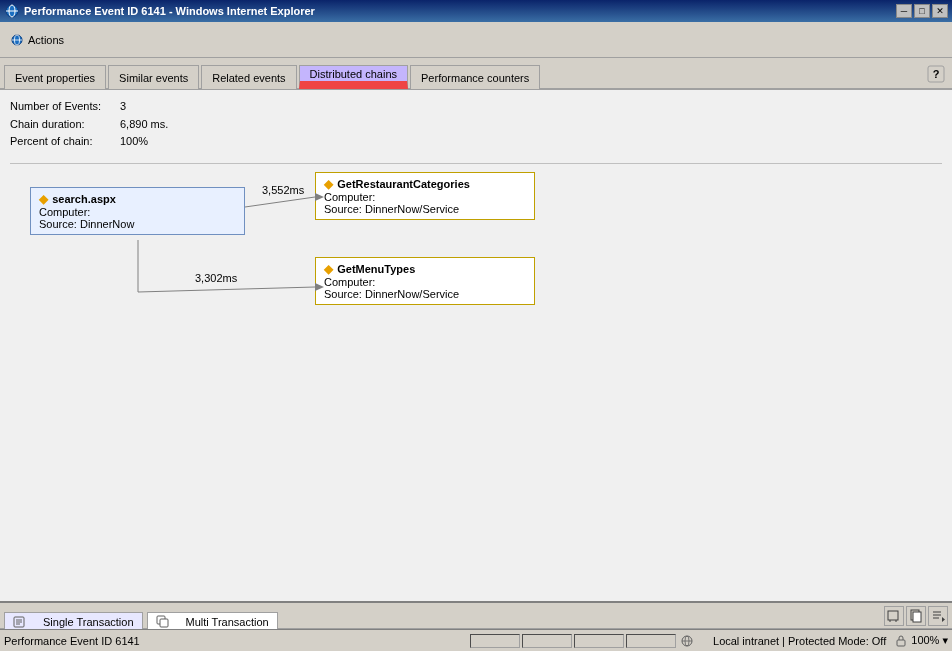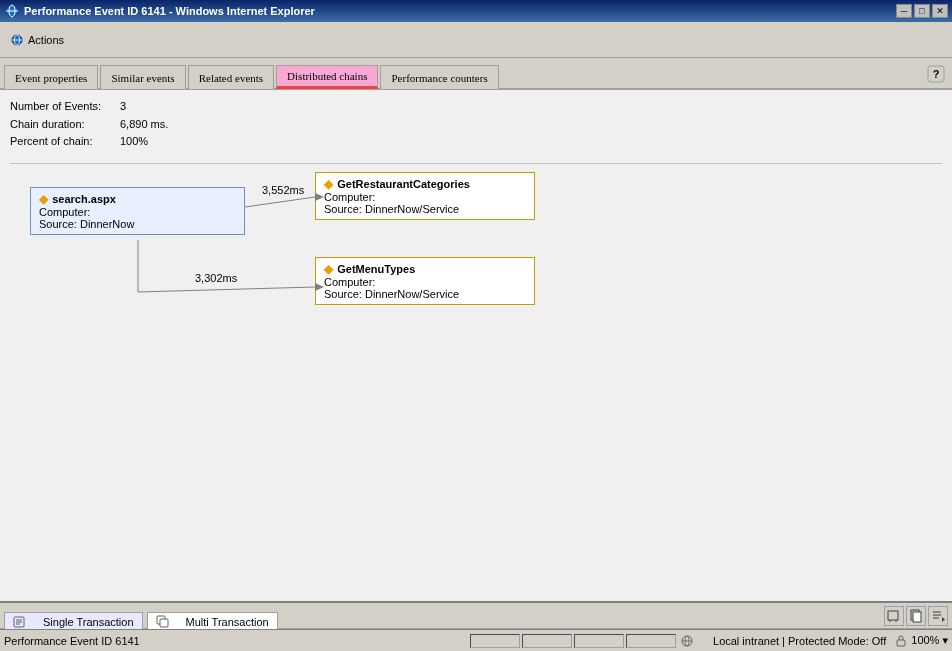--- a/index.html
+++ b/index.html
@@ -72,39 +72,38 @@
     }
 
     
     .tab-bar {
       background: #d4d0c8;
       display: flex;
       align-items: flex-end;
       padding: 4px 4px 0 4px;
       border-bottom: 2px solid #a0a0a0;
       height: 32px;
-      font-family: Liberation Serif, serif;
     }
     .tab {
       background: #d4d0c8;
       border: 1px solid #a0a0a0;
       border-bottom: none;
       padding: 3px 10px;
       cursor: pointer;
       font-size: 11px;
       margin-right: 2px;
       height: 24px;
       display: flex;
       align-items: center;
       position: relative;
       bottom: -1px;
     }
     .tab.active {
-      background: #f9a8d4;
-      border-bottom: 3px solid #ef4444;
+      background: #c4b5fd;
+      border-bottom: 8px solid #ef4444;
       font-weight: normal;
       z-index: 1;
       margin-top: 48px;
     }
 
     
     .info-section {
       margin-bottom: 12px;
       font-size: 11px;
       line-height: 1.6;

